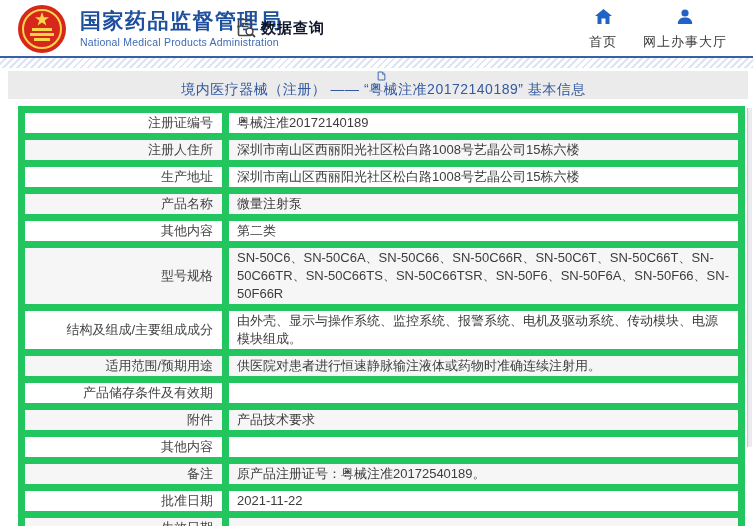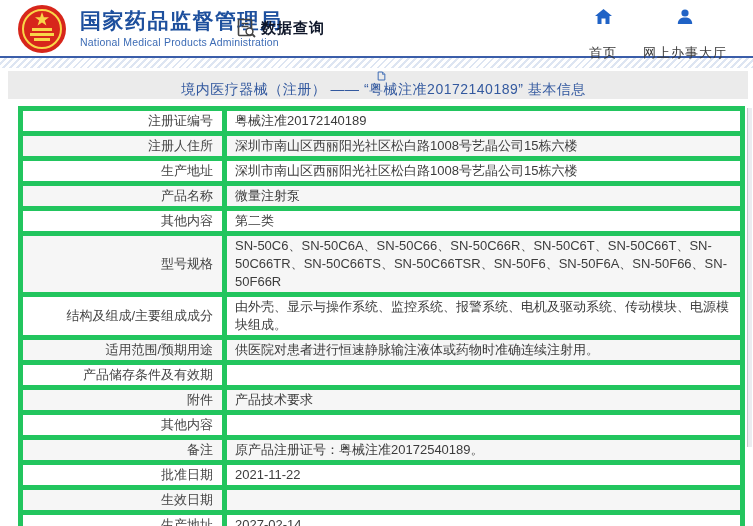--- a/index.html
+++ b/index.html
@@ -9,37 +9,37 @@
 
   
   .header { position:relative; height:56px; background:#fff; }
   .emblem { position:absolute; left:17px; top:4px; width:50px; height:50px; }
   .title-block { position:absolute; left:80px; top:9px; }
   .org-name { font-size:21px; font-weight:bold; color:#1d4f9d; letter-spacing:1.5px; line-height:24px; }
   .org-name-en { font-size:10.5px; color:#3d6cb5; margin-top:3px; letter-spacing:0.2px; }
   .data-query { position:absolute; left:236px; top:18px; display:flex; align-items:center; gap:4px; cursor:pointer; }
   .data-query-label { font-size:15px; color:#0f172a; font-weight:bold; letter-spacing:1px; }
   .top-nav { position:absolute; right:26px; top:9px; display:flex; gap:26px; }
-  .nav-item { display:flex; flex-direction:column; align-items:center; gap:20px; cursor:pointer; }
+  .nav-item { display:flex; flex-direction:column; align-items:center; gap:9px; cursor:pointer; }
   .nav-item .lbl { font-size:13px; color:#3a3a3a; letter-spacing:1px; white-space:nowrap; }
 
   
   .blue-line { height:2px; background:#3b5ea9; }
   .hatch-band { height:10px;
     background:repeating-linear-gradient(135deg,#ffffff 0px,#ffffff 3px,#dde5f2 3px,#dde5f2 5px); }
 
   
   .crumb-bar { margin:3px 5px 0 8px; height:28px; background:#ebebeb;
     display:flex; align-items:center; padding-left:7px;flex-direction:column; }
   .crumb-text { font-size:14px; color:#33599f; letter-spacing:0.5px; margin-left:4px; }
 
   
   .table-wrap { margin:7px 0 0 18px; width:727px; }
   table.info { width:100%; border-collapse:collapse; table-layout:fixed; }
-  td { border:5px solid #22c55e; font-size:13px; color:#3c3c3c; height:20px;
+  td { border:7px solid #22c55e; font-size:13px; color:#3c3c3c; height:20px;
        padding:1px 8px; line-height:18px; vertical-align:middle; }
   td.label-cell { width:204px; text-align:right; color:#444; background:transparent;
        white-space:nowrap; padding-right:9px; }
   tr:nth-child(even) { background:#f6f6f6; }
   tr:nth-child(odd)  { background:#ffffff; }
 
   
   .scroll-strip { position:absolute; right:1px; top:108px; bottom:0; width:5px;
        background:#ececf0; border-left:1px solid #c6c6ca; }
   .icon-svg { display:block; }

